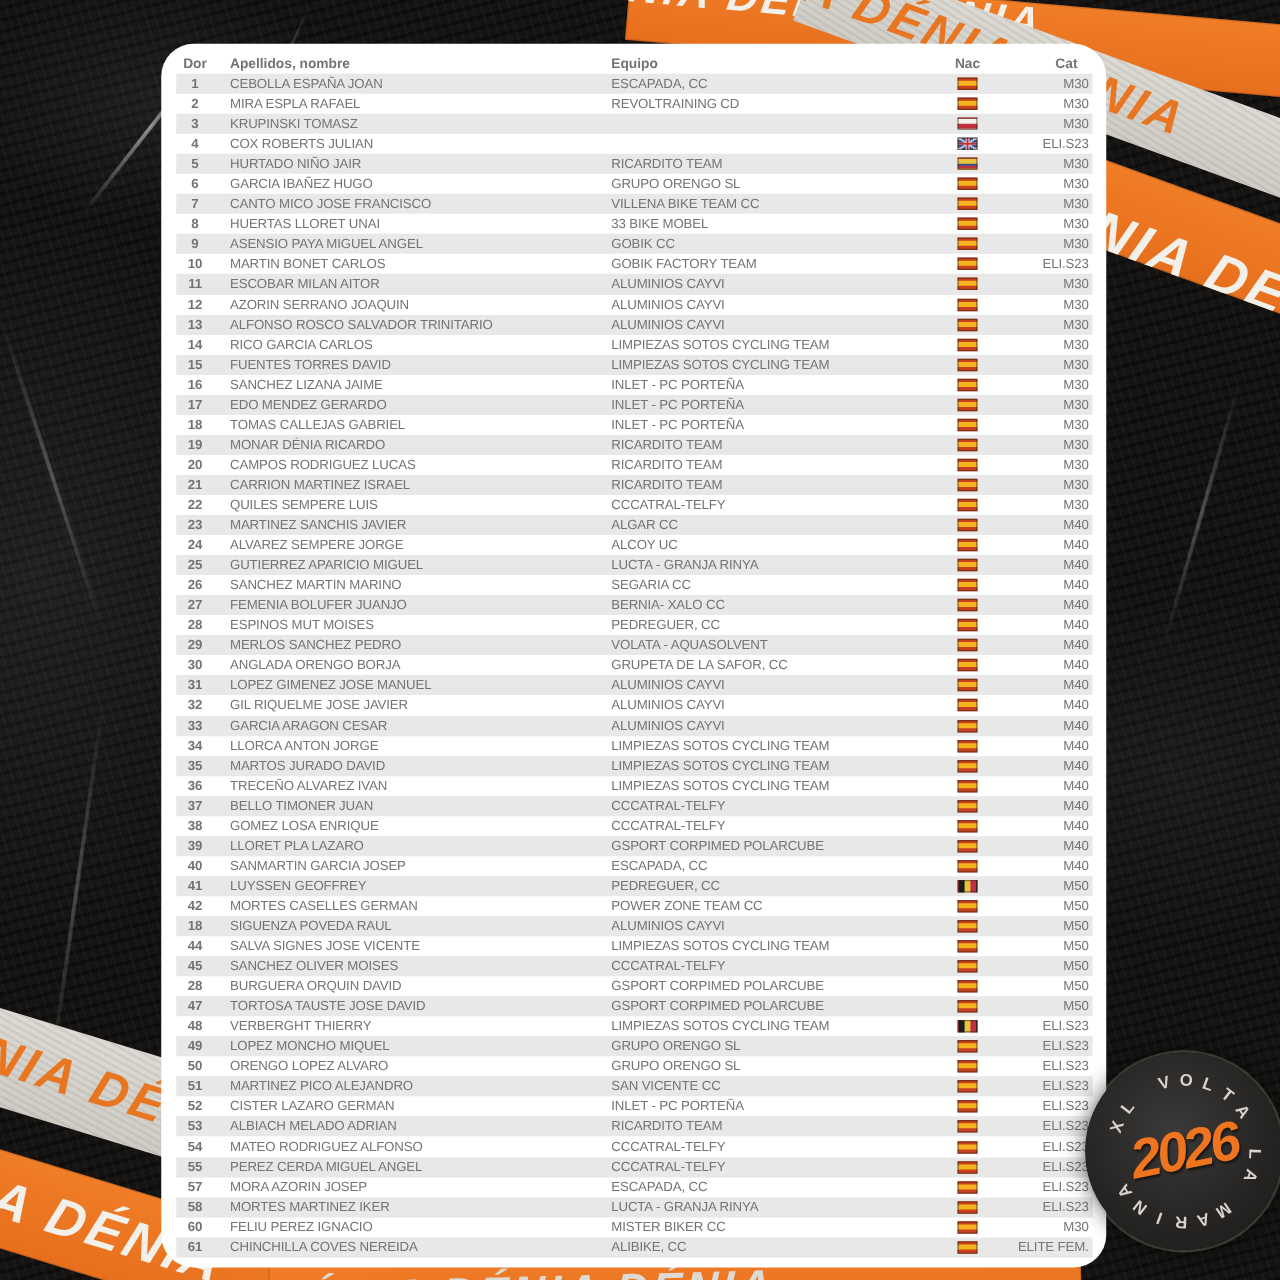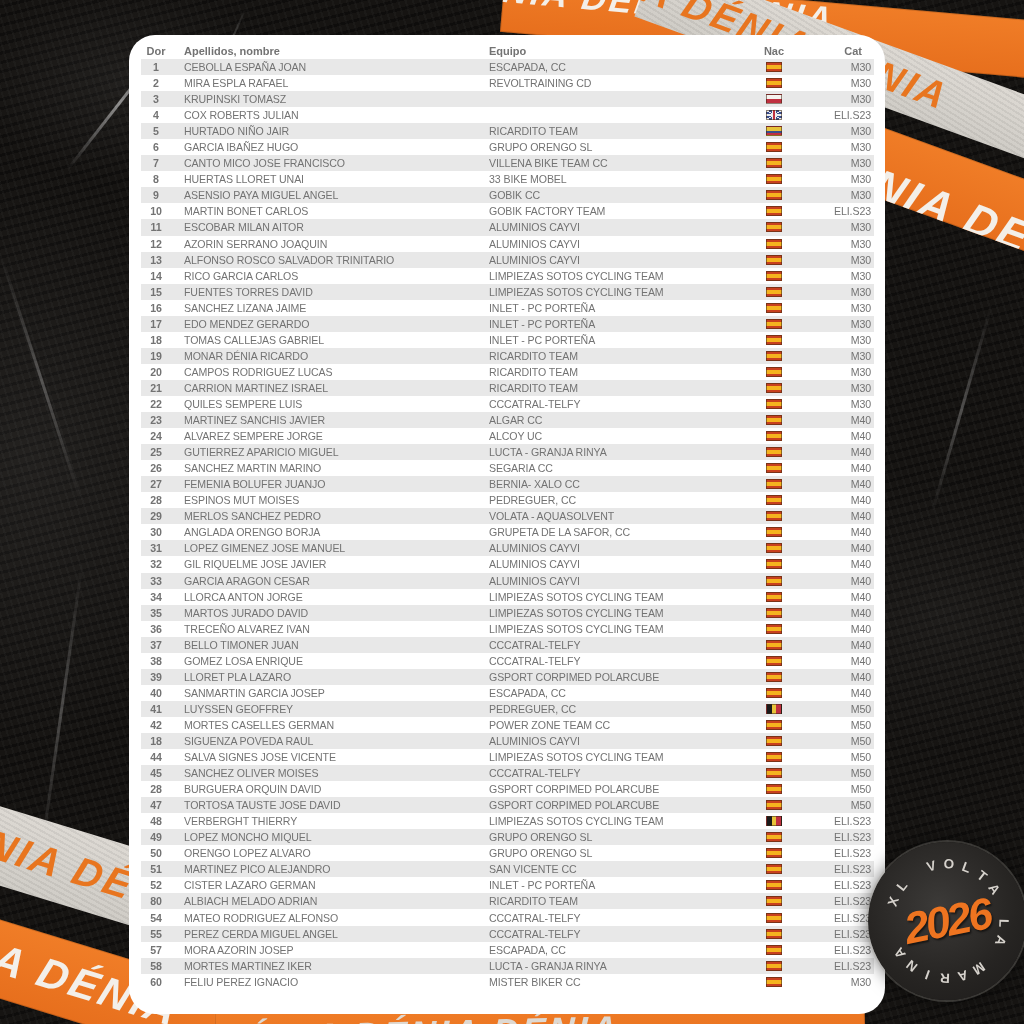--- a/index.html
+++ b/index.html
@@ -507,21 +507,21 @@
           <div class="c-cat">ELI.S23</div>
         </div>
         <div class="row">
           <div class="c-dor">52</div>
           <div class="c-name">CISTER LAZARO GERMAN</div>
           <div class="c-team">INLET - PC PORTEÑA</div>
           <div class="c-nac"><span class="flag f-ESP"></span></div>
           <div class="c-cat">ELI.S23</div>
         </div>
         <div class="row stripe">
-          <div class="c-dor">80</div>
+          <div class="c-dor">53</div>
           <div class="c-name">ALBIACH MELADO ADRIAN</div>
           <div class="c-team">RICARDITO TEAM</div>
           <div class="c-nac"><span class="flag f-ESP"></span></div>
           <div class="c-cat">ELI.S23</div>
         </div>
         <div class="row">
           <div class="c-dor">54</div>
           <div class="c-name">MATEO RODRIGUEZ ALFONSO</div>
           <div class="c-team">CCCATRAL-TELFY</div>
           <div class="c-nac"><span class="flag f-ESP"></span></div>
@@ -547,20 +547,27 @@
           <div class="c-team">LUCTA - GRANJA RINYA</div>
           <div class="c-nac"><span class="flag f-ESP"></span></div>
           <div class="c-cat">ELI.S23</div>
         </div>
         <div class="row">
           <div class="c-dor">60</div>
           <div class="c-name">FELIU PEREZ IGNACIO</div>
           <div class="c-team">MISTER BIKER CC</div>
           <div class="c-nac"><span class="flag f-ESP"></span></div>
           <div class="c-cat">M30</div>
+        </div>
+        <div class="row stripe">
+          <div class="c-dor">61</div>
+          <div class="c-name">CHINCHILLA COVES NEREIDA</div>
+          <div class="c-team">ALIBIKE, CC</div>
+          <div class="c-nac"><span class="flag f-ESP"></span></div>
+          <div class="c-cat">ELITE FEM.</div>
         </div>
       </div>
   </div>
 
   <div class="badge">
     <div class="ring">
         <span class="ring-ch" style="transform: translate(-50%, -50%) rotate(-70deg) translateY(-57px);">X</span>
         <span class="ring-ch" style="transform: translate(-50%, -50%) rotate(-52deg) translateY(-57px);">L</span>
         <span class="ring-ch" style="transform: translate(-50%, -50%) rotate(-34deg) translateY(-57px);"> </span>
         <span class="ring-ch" style="transform: translate(-50%, -50%) rotate(-16deg) translateY(-57px);">V</span>

